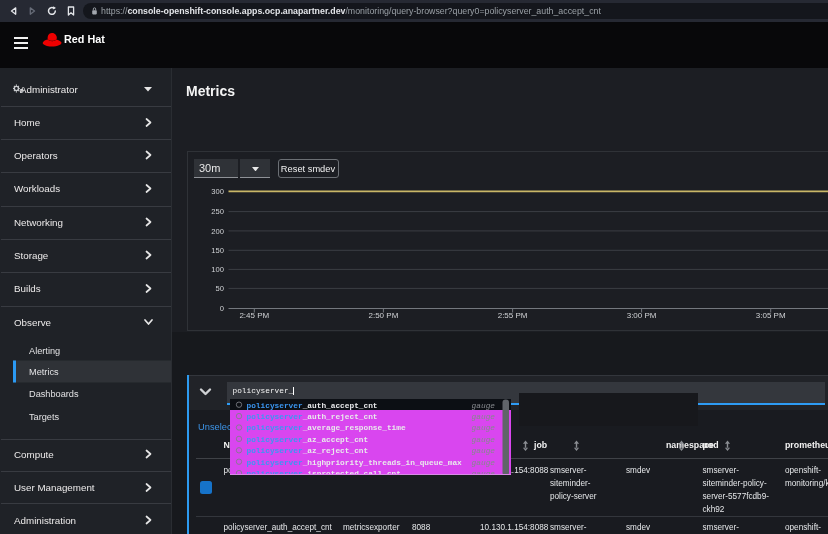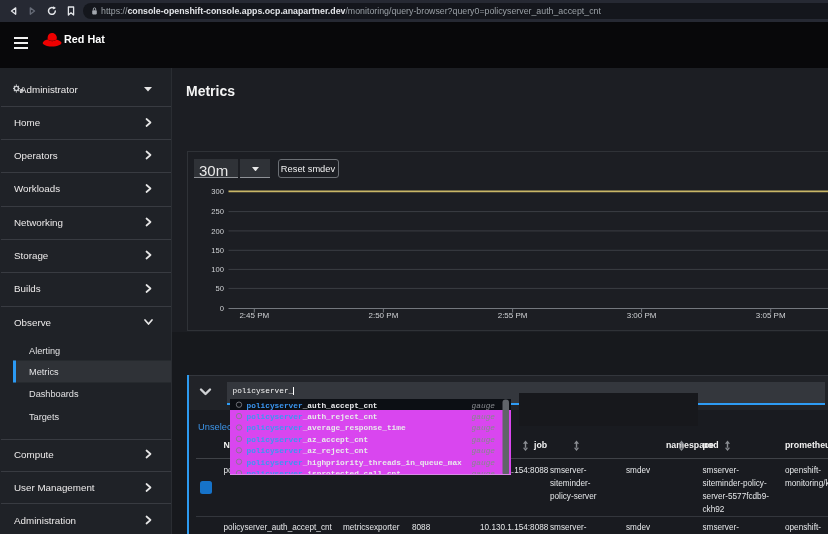--- a/index.html
+++ b/index.html
@@ -115,21 +115,21 @@
       <path d="M146.5 516.5 l4 3.5 l-4 3.5"></path>
     </g>
   </svg>
 
   <div class="abs" style="left:186px;top:82.5px;font-size:14px;font-weight:bold;color:#f4f4f4;">Metrics</div>
 
   <div class="abs" style="left:187px;top:151px;width:642px;height:180px;background:#1c1e23;border:1px solid #2f3237;border-right:none;"></div>
 
   <div class="abs" style="left:193.5px;top:158.5px;width:44.5px;height:19px;background:#2f3237;border-bottom:1px solid #8f9297;"></div>
   <div class="abs" style="left:239.5px;top:158.5px;width:30.5px;height:19px;background:#2f3237;border-bottom:1px solid #8f9297;"></div>
-  <div class="abs" style="left:199px;top:162px;font-size:15px;color:#e8e8e8;">30m</div>
+  <div class="abs" style="left:199px;top:162px;font-size:11px;color:#e8e8e8;">30m</div>
   <svg class="abs" style="left:252px;top:166.5px;" width="7" height="4.4" viewBox="0 0 7 4.4">
       <path d="M0 0 h7 l-3.5 4.4 Z" fill="#e8e8e8"></path>
     </svg>
 
   <div class="abs" style="left:277.5px;top:158.5px;width:61px;height:19.5px;border:1px solid #6c7075;border-radius:3px;font-size:9.3px;color:#f0f0f0;text-align:center;line-height:18px;">Reset smdev</div>
 
   <svg id="chart" class="abs" style="left:187px;top:180px;" width="641" height="150" viewBox="0 0 641 150">
     <g stroke="#3b3e44" stroke-width="1">
       <line x1="41.5" y1="31.6" x2="641" y2="31.6"></line>
       <line x1="41.5" y1="50.9" x2="641" y2="50.9"></line>

